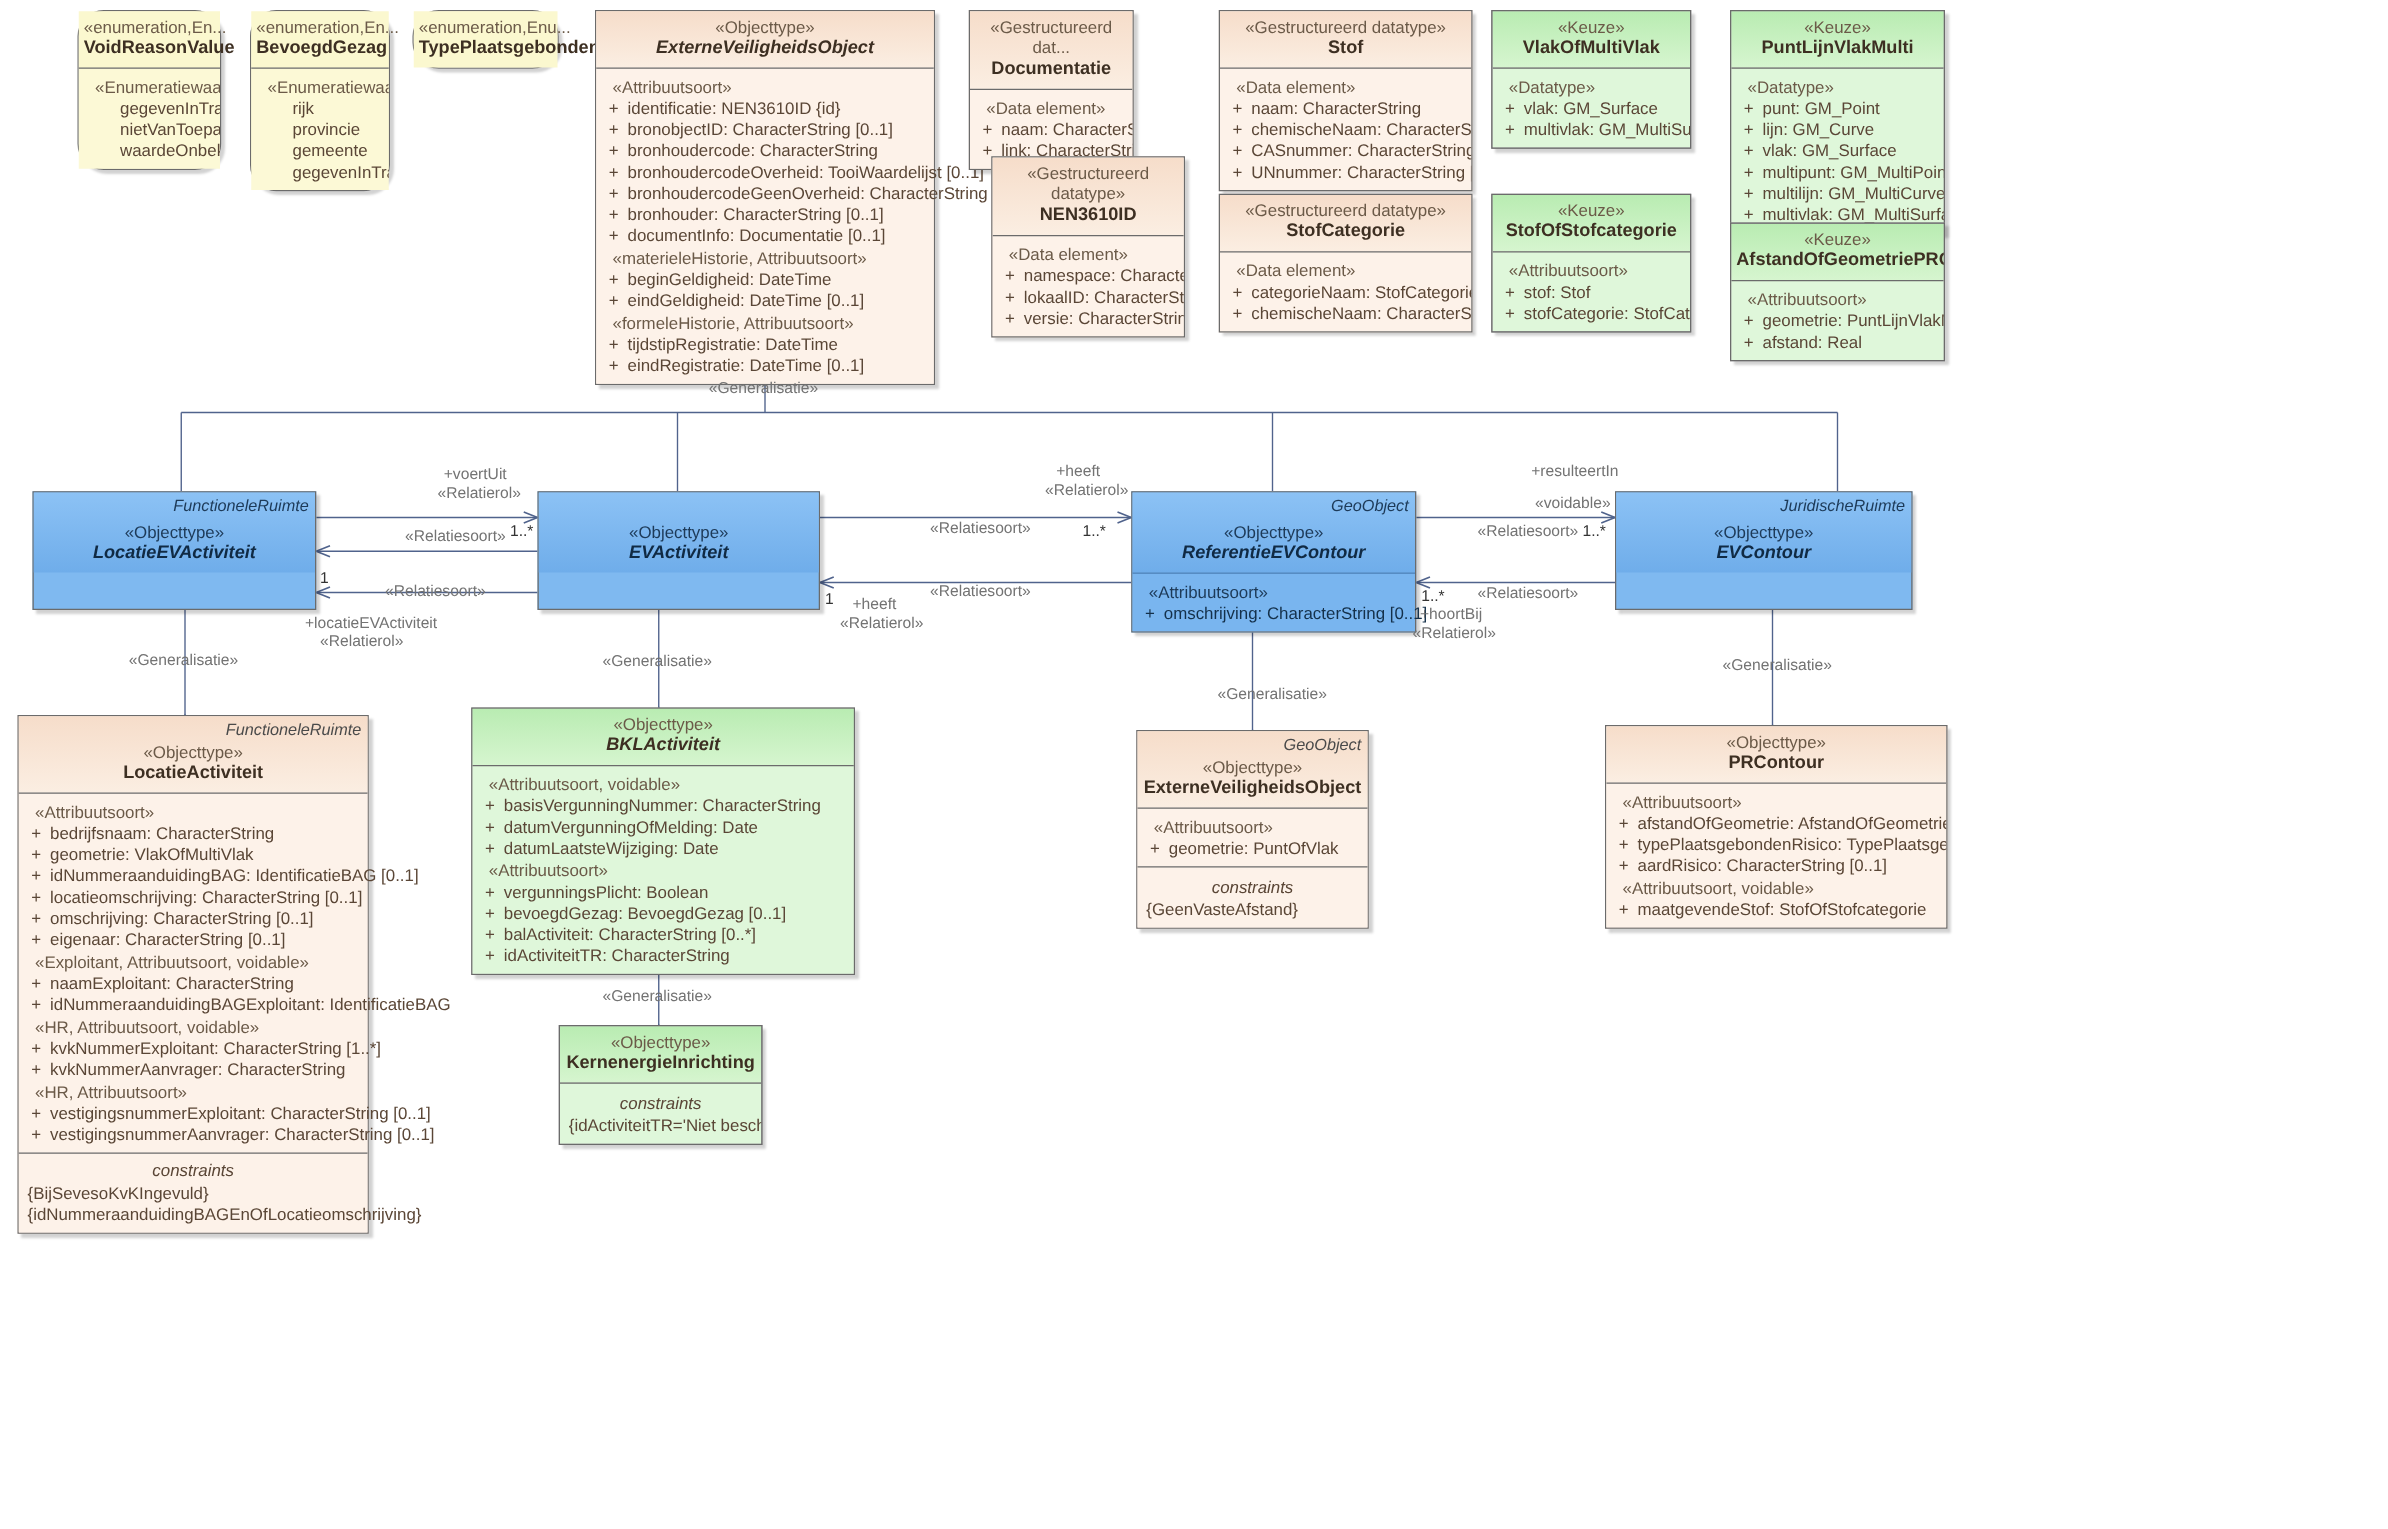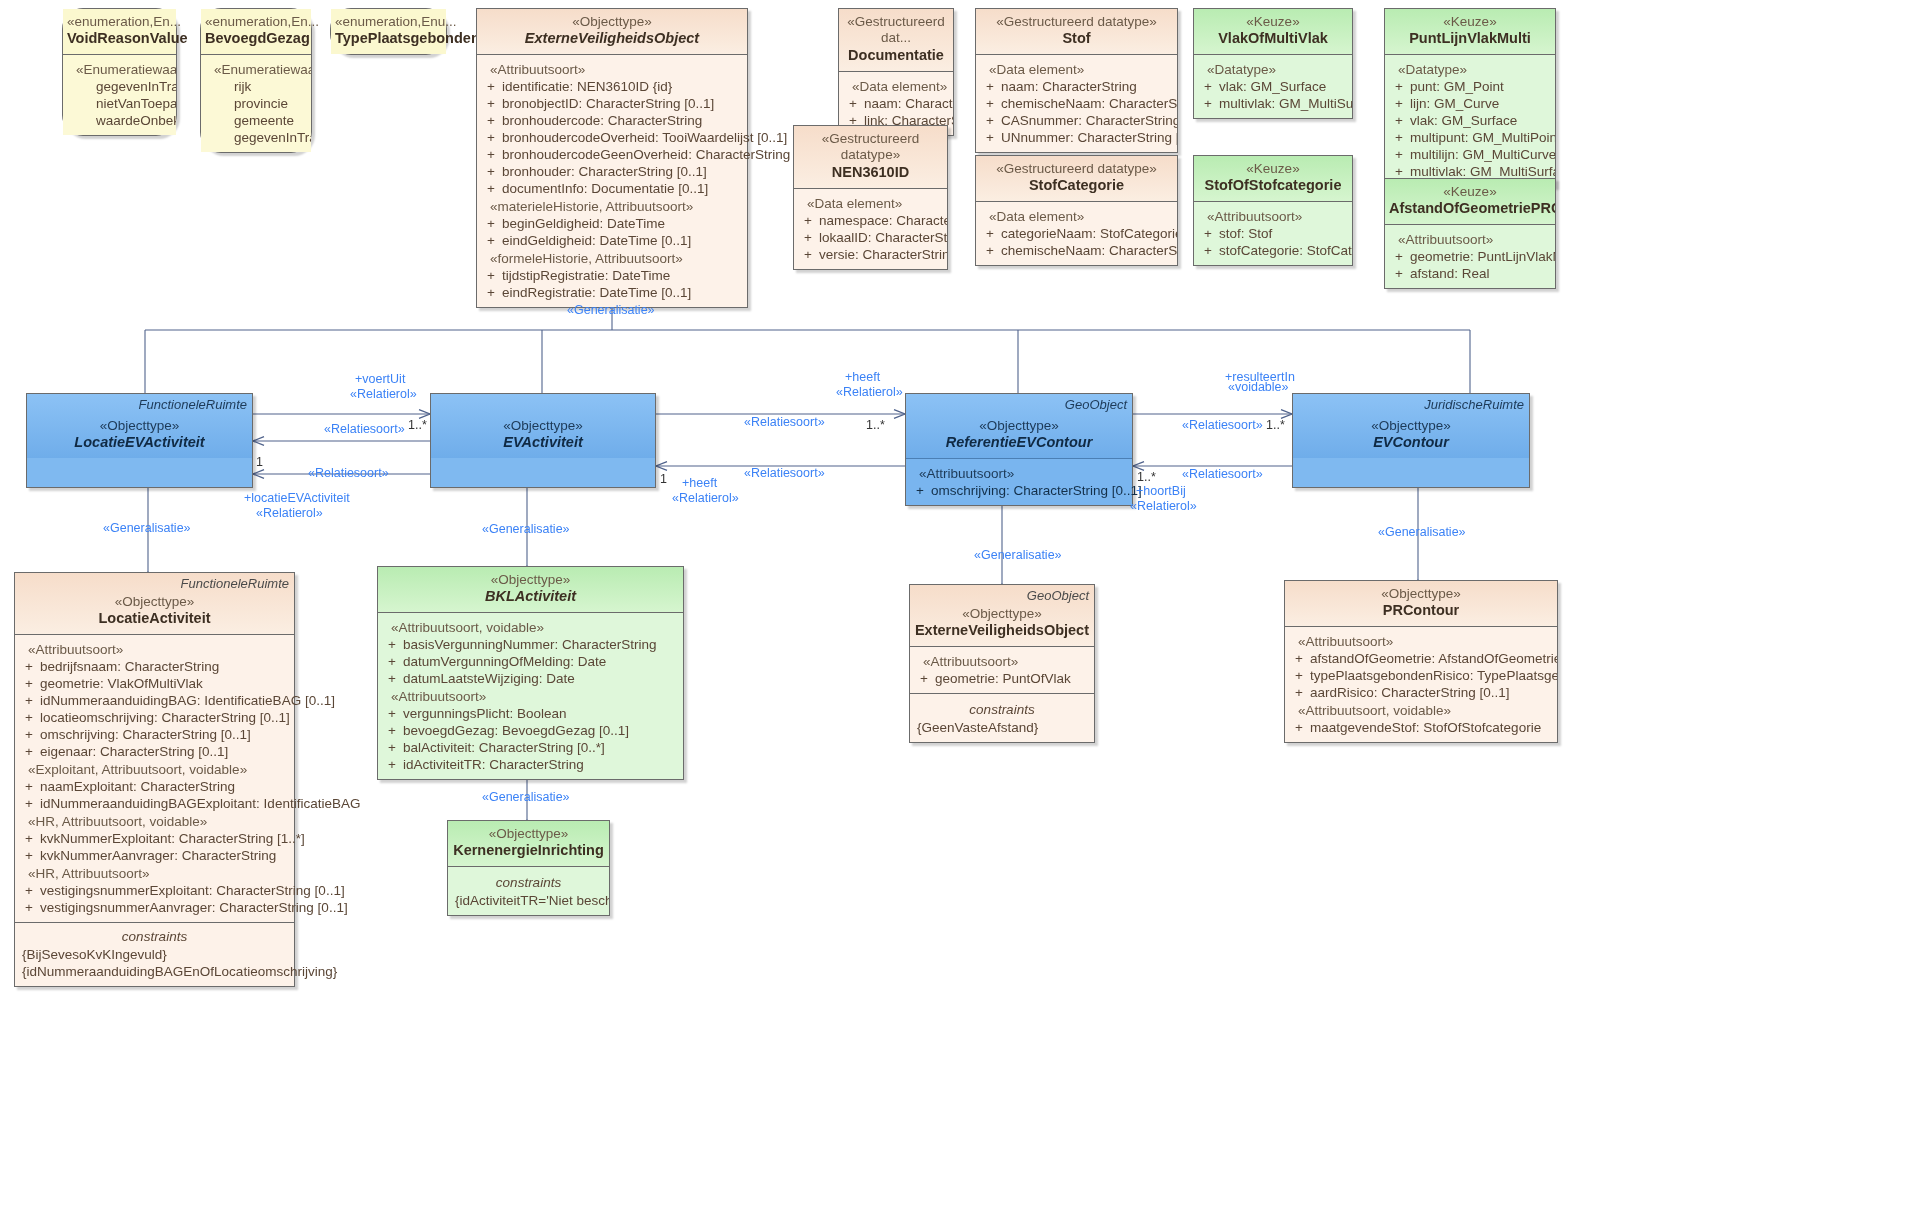--- a/index.html
+++ b/index.html
@@ -35,21 +35,21 @@
   .blue .hdr{background:linear-gradient(180deg,#8cc2f5,#6fadea);}
   .blue .body{background:#79b5ef;border-top:1px solid #4b7fb5;}
   .blue, .blue .body{color:#16314c;}
   .blue .stereo{color:#1d3a58;}
   .blue .cname{color:#102a44;}
   .blue .corner{color:#1d3a58;}
   .blue .grp{color:#1d3a58;}
   .blue .attr,.blue .plus{color:#14304a;}
 
   svg.edges{position:absolute;left:0;top:0;width:1910px;height:1223px;pointer-events:none;}
-  .lbl{position:absolute;font-size:12.5px;color:#3b82f6;white-space:nowrap;}
+  .lbl{position:absolute;font-size:12.5px;color:#737373;white-space:nowrap;}
   .lbl.m{color:#333;}
   .ovf{overflow:hidden;}
 </style>
 </head>
 <body>
 
 <svg class="edges">
   <defs>
     <marker id="openArrow" markerWidth="14" markerHeight="14" refX="11" refY="5" orient="auto">
       <path d="M1,1 L11,5 L1,9" fill="none" stroke="#50638c" stroke-width="1.2"></path>
@@ -179,21 +179,21 @@
         <span class="plus">+</span>
         <span class="atxt">tijdstipRegistratie: DateTime</span>
       </div>
     <div class="attr">
         <span class="plus">+</span>
         <span class="atxt">eindRegistratie: DateTime [0..1]</span>
       </div>
   </div>
 </div>
 
-<div class="node peach ovf" style="left:838px;top:8px;width:116px;">
+<div class="node peach ovf" style="left:775px;top:8px;width:132px;">
   <div class="hdr">
     <div class="stereo">«Gestructureerd dat...</div>
     <div class="cname">Documentatie</div>
   </div>
   <div class="body">
     <div class="grp">«Data element»</div>
     <div class="attr">
         <span class="plus">+</span>
         <span class="atxt">naam: CharacterString</span>
       </div>
@@ -409,21 +409,21 @@
 <div class="lbl" style="left:845px;top:370px;">+heeft</div>
 <div class="lbl" style="left:836px;top:385px;">«Relatierol»</div>
 <div class="lbl" style="left:744px;top:415px;">«Relatiesoort»</div>
 <div class="lbl m" style="left:866px;top:418px;">1..*</div>
 <div class="lbl m" style="left:660px;top:472px;">1</div>
 <div class="lbl" style="left:682px;top:476px;">+heeft</div>
 <div class="lbl" style="left:672px;top:491px;">«Relatierol»</div>
 <div class="lbl" style="left:744px;top:466px;">«Relatiesoort»</div>
 
 <div class="lbl" style="left:1225px;top:370px;text-align:center;">+resulteertIn</div>
-<div class="lbl" style="left:1228px;top:380px;">«voidable»</div>
+<div class="lbl" style="left:1228px;top:395px;">«voidable»</div>
 <div class="lbl" style="left:1182px;top:418px;">«Relatiesoort»</div>
 <div class="lbl m" style="left:1266px;top:418px;">1..*</div>
 <div class="lbl m" style="left:1137px;top:470px;">1..*</div>
 <div class="lbl" style="left:1182px;top:467px;">«Relatiesoort»</div>
 <div class="lbl" style="left:1136px;top:484px;">+hoortBij</div>
 <div class="lbl" style="left:1130px;top:499px;">«Relatierol»</div>
 
 <div class="lbl" style="left:103px;top:521px;">«Generalisatie»</div>
 <div class="lbl" style="left:482px;top:522px;">«Generalisatie»</div>
 <div class="lbl" style="left:482px;top:790px;">«Generalisatie»</div>

